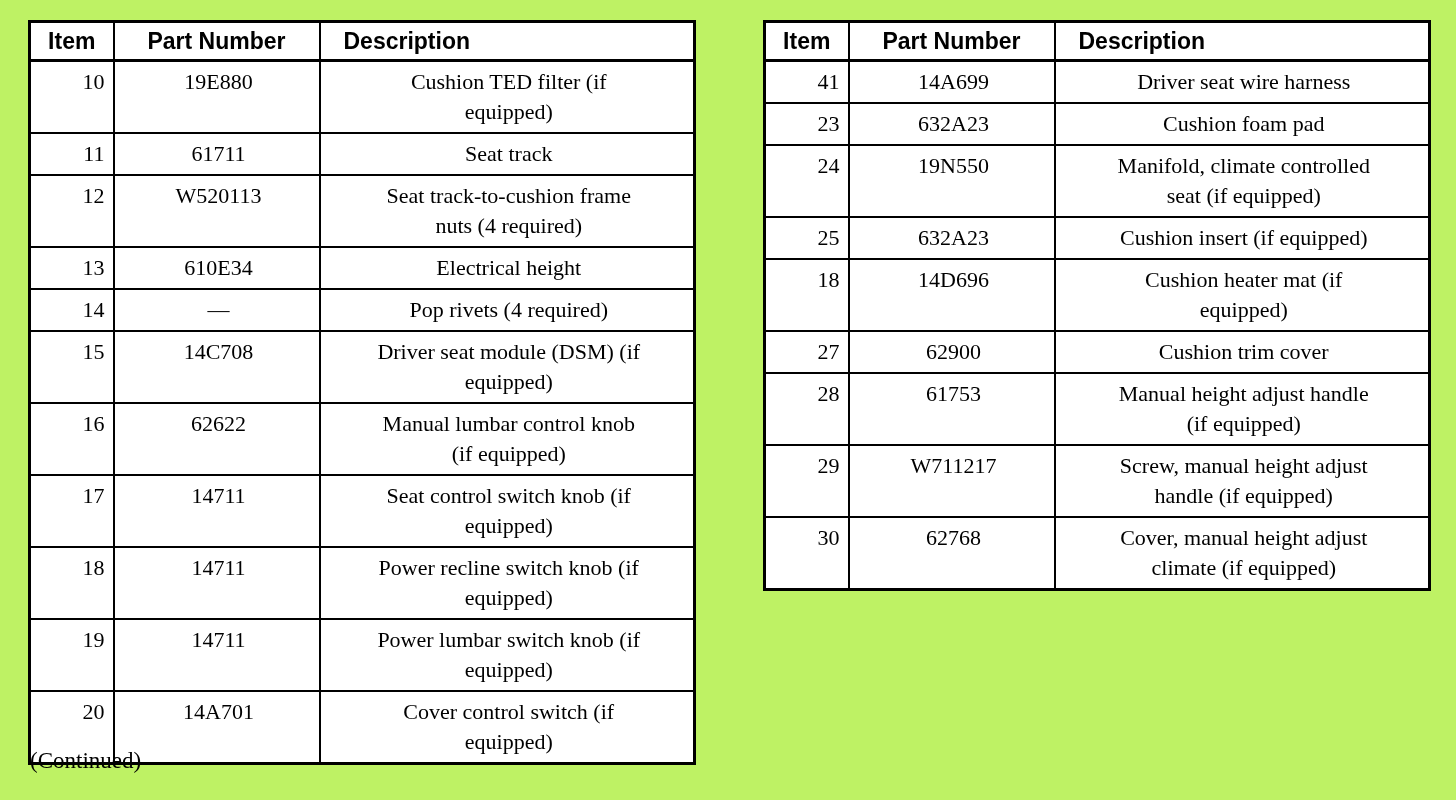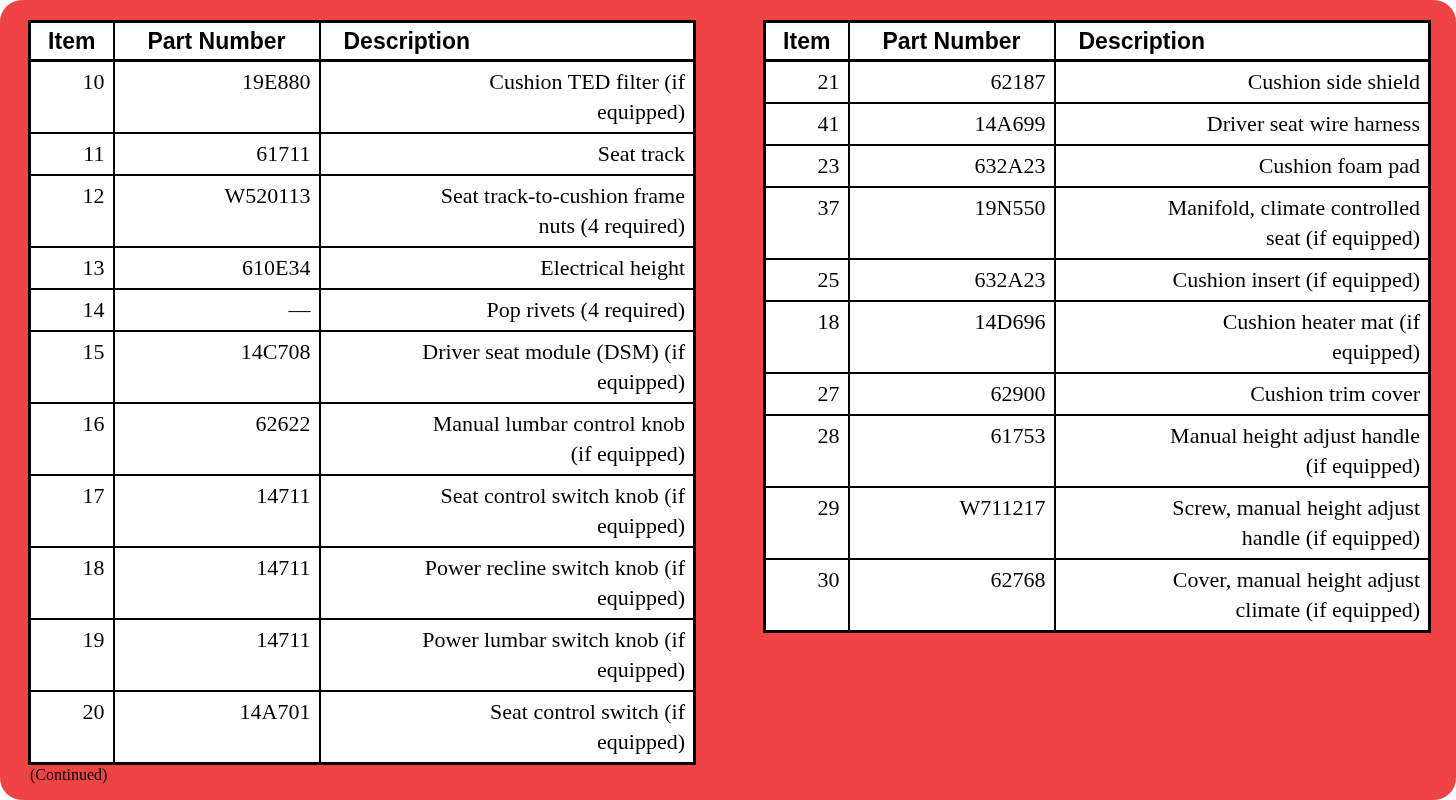--- a/index.html
+++ b/index.html
@@ -5,25 +5,24 @@
   * { box-sizing: border-box; }
   html, body {
     margin: 0;
     padding: 0;
     background: #ffffff;
   }
   .page {
     position: relative;
     width: 1456px;
     height: 800px;
-    background: #ef4444;
+    background: #bef264;
     color: #000000;
     font-family: "Liberation Serif", serif;
     overflow: hidden;
-    border-radius: 22px;
   }
   .table-wrap { position: absolute; top: 20px; }
   .table-wrap.left  { left: 28px;  }
   .table-wrap.right { left: 763px; }
 
   table.parts {
     border-collapse: collapse;
     table-layout: fixed;
     width: 665px;
     background: #ffffff;
@@ -47,29 +46,29 @@
 
   table.parts td {
     font-family: "Liberation Serif", serif;
     font-size: 22px;
     line-height: 30px;
     padding: 5px 8px;
     vertical-align: top;
     white-space: pre-line;
   }
   table.parts td.col0 { text-align: right; }
-  table.parts td.col1 { text-align: right; padding-left: 12px; }
-  table.parts td.col2 { text-align: right; padding-left: 12px; }
+  table.parts td.col1 { text-align: center; padding-left: 12px; }
+  table.parts td.col2 { text-align: center; padding-left: 12px; }
 
   .continued {
     position: absolute;
     left: 30px;
-    top: 766px;
+    top: 748px;
     font-family: "Liberation Serif", serif;
-    font-size: 16px;
+    font-size: 23px;
     color: #000000;
   }
 </style>
 </head>
 <body>
 
 <div class="page">
 
   <div class="table-wrap left">
     <table class="parts">
@@ -139,21 +138,21 @@
           </tr>
           <tr>
             <td class="col0">19</td>
             <td class="col1">14711</td>
             <td class="col2">Power lumbar switch knob (if
 equipped)</td>
           </tr>
           <tr>
             <td class="col0">20</td>
             <td class="col1">14A701</td>
-            <td class="col2">Seat control switch (if
+            <td class="col2">Cover control switch (if
 equipped)</td>
           </tr>
         </tbody>
     </table>
   </div>
 
   <div class="table-wrap right">
     <table class="parts">
       <colgroup>
         <col style="width:84px">
@@ -162,36 +161,31 @@
       </colgroup>
       <thead>
         <tr>
             <th class="col0">Item</th>
             <th class="col1">Part Number</th>
             <th class="col2">Description</th>
           </tr>
       </thead>
       <tbody>
           <tr>
-            <td class="col0">21</td>
-            <td class="col1">62187</td>
-            <td class="col2">Cushion side shield</td>
-          </tr>
-          <tr>
             <td class="col0">41</td>
             <td class="col1">14A699</td>
             <td class="col2">Driver seat wire harness</td>
           </tr>
           <tr>
             <td class="col0">23</td>
             <td class="col1">632A23</td>
             <td class="col2">Cushion foam pad</td>
           </tr>
           <tr>
-            <td class="col0">37</td>
+            <td class="col0">24</td>
             <td class="col1">19N550</td>
             <td class="col2">Manifold, climate controlled
 seat (if equipped)</td>
           </tr>
           <tr>
             <td class="col0">25</td>
             <td class="col1">632A23</td>
             <td class="col2">Cushion insert (if equipped)</td>
           </tr>
           <tr>

